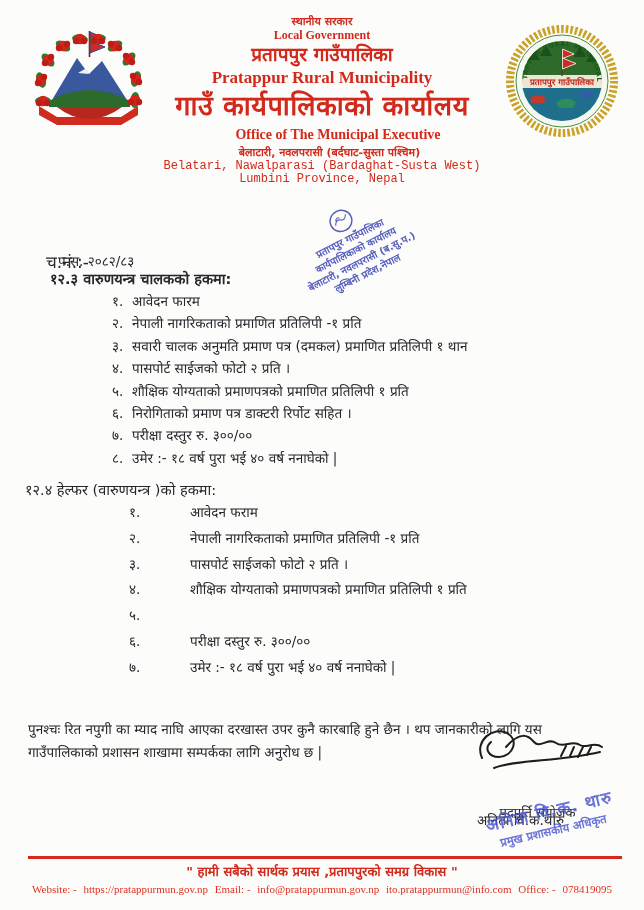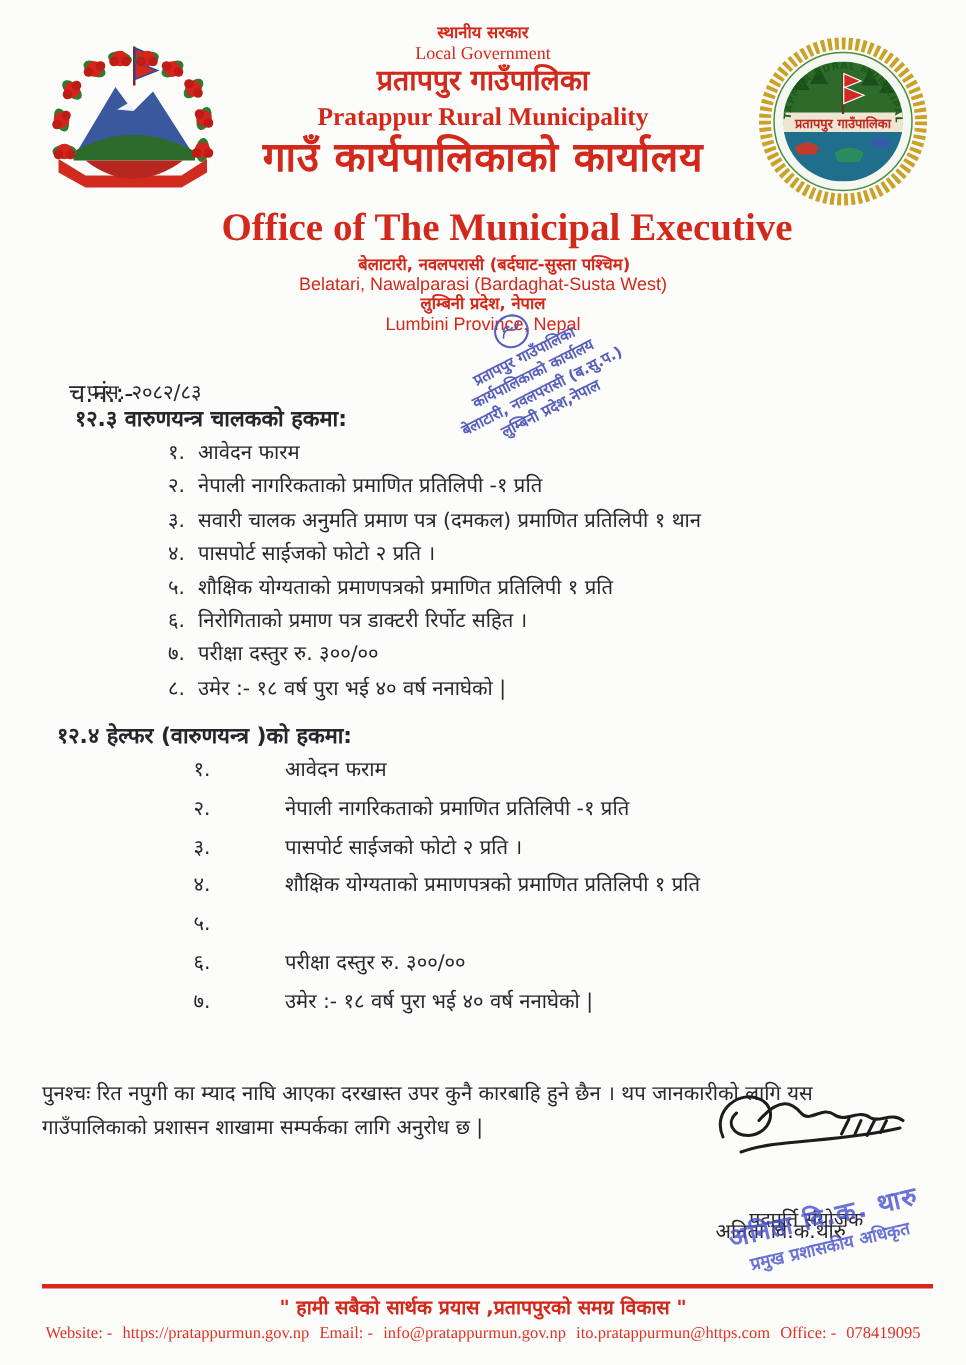--- a/index.html
+++ b/index.html
@@ -6,43 +6,43 @@
   .page{
     position:relative;width:644px;height:910px;margin:0 auto;
     background:#fcfcfa;overflow:hidden;
     font-family:"DejaVu Sans","Liberation Sans",sans-serif;
     color:#26262c;
   }
   
   .hdr{position:absolute;top:16px;left:0;right:0;text-align:center;line-height:1.15;}
   .red{color:#d3291c;}
   .np-xs{font-size:11px;font-weight:bold;}
-  .en-xs{font-size:12px;font-family:Liberation Sans, sans-serif;}
-  .en-xs-b{font-size:12px;font-weight:normal;font-family:"Liberation Serif",serif;}
+  .en-xs{font-size:12px;font-family:Liberation Mono, monospace;}
+  .en-xs-b{font-size:12px;font-weight:bold;font-family:"Liberation Serif",serif;}
   .np-md{font-size:19px;font-weight:bold;margin-top:2px;}
   .en-md{font-size:17px;font-weight:bold;font-family:"Liberation Serif",serif;margin-top:2px;}
   .np-lg{font-size:27px;font-weight:bold;margin-top:2px;letter-spacing:.5px;}
-  .en-lg{font-size:26px;font-weight:bold;font-family:"Liberation Serif",serif;margin-top:16px;padding-left:32px;}
+  .en-lg{font-size:14px;font-weight:bold;font-family:"Liberation Serif",serif;margin-top:6px;padding-left:32px;}
   .hdr .gap{margin-top:4px;margin-left:15px;}
   .emblem-left{position:absolute;top:30px;left:26px;}
   .emblem-right{position:absolute;top:20px;left:500px;}
   
   .ref-ps{position:absolute;top:224px;left:58px;font-size:13.5px;margin-top:28px;}
   .ref-ch{position:absolute;top:250px;left:46px;font-size:17px;}
   
   .office-stamp{
     position:absolute;top:206px;left:268px;width:170px;
     transform:rotate(-27deg);transform-origin:50% 50%;
     color:#4a52b8;text-align:center;font-weight:bold;font-size:10px;line-height:13px;
     opacity:.92;z-index:5;
   }
   .office-stamp svg{display:block;margin:0 auto 1px auto;}
   
   .sec1-h{position:absolute;top:268px;left:50px;font-size:14.5px;font-weight:bold;}
-  .sec2-h{position:absolute;top:479px;left:38px;font-size:14.5px;font-weight:bold;}
+  .sec2-h{position:absolute;top:479px;left:25px;font-size:14.5px;font-weight:normal;}
   .list1{position:absolute;top:292px;left:112px;right:20px;}
   .list1 .row{display:flex;height:22.4px;align-items:flex-start;font-size:13.5px;}
   .list1 .num{width:20px;flex:0 0 auto;}
   .list2{position:absolute;top:503px;left:129px;right:20px;}
   .list2 .row{display:flex;height:25.8px;align-items:flex-start;font-size:13.5px;}
   .list2 .num{width:61px;flex:0 0 auto;}
   
   .closing{position:absolute;top:718px;left:28px;right:30px;font-size:13.5px;line-height:23px;text-align:left;}
   
   .sig-scribble{position:absolute;top:722px;left:466px;z-index:3;}
@@ -175,21 +175,20 @@
 
   <div class="hdr">
     <div class="np-xs red">स्थानीय सरकार</div>
     <div class="en-xs-b red">Local Government</div>
     <div class="np-md red">प्रतापपुर गाउँपालिका</div>
     <div class="en-md red">Pratappur Rural Municipality</div>
     <div class="np-lg red">गाउँ कार्यपालिकाको कार्यालय</div>
     <div class="en-lg red">Office of The Municipal Executive</div>
     <div class="np-xs red gap">बेलाटारी, नवलपरासी (बर्दघाट-सुस्ता पश्चिम)</div>
     <div class="en-xs red">Belatari, Nawalparasi (Bardaghat-Susta West)</div>
-    <div class="np-xs red">लुम्बिनी प्रदेश, नेपाल</div>
     <div class="en-xs red">Lumbini Province, Nepal</div>
   </div>
 
   <div class="ref-ps">प.स. २०८२/८३</div>
   <div class="ref-ch">च.नं.:-</div>
 
   <div class="office-stamp">
     <svg width="26" height="24" viewBox="0 0 26 24">
       <ellipse cx="13" cy="12" rx="11" ry="10.5" fill="none" stroke="#4a52b8" stroke-width="1.4"></ellipse>
       <path d="M6 14 q3 -6 7 -3 q4 3 7 -3 M8 10 q3 -4 5 -1" fill="none" stroke="#4a52b8" stroke-width="1.1"></path>
@@ -301,18 +300,18 @@
     <div class="os-title">प्रमुख प्रशासकीय अधिकृत</div>
   </div>
 
   <div class="foot-line"></div>
   <div class="motto">" हामी सबैको सार्थक प्रयास ,प्रतापपुरको समग्र विकास "</div>
   <div class="contact">
     <span>Website: -</span>
     <span>https://pratappurmun.gov.np</span>
     <span>Email: -</span>
     <span>info@pratappurmun.gov.np</span>
-    <span>ito.pratappurmun@https.com</span>
+    <span>ito.pratappurmun@info.com</span>
     <span>Office: -</span>
     <span>078419095</span>
   </div>
 
 </div>
 
 </body></html>

